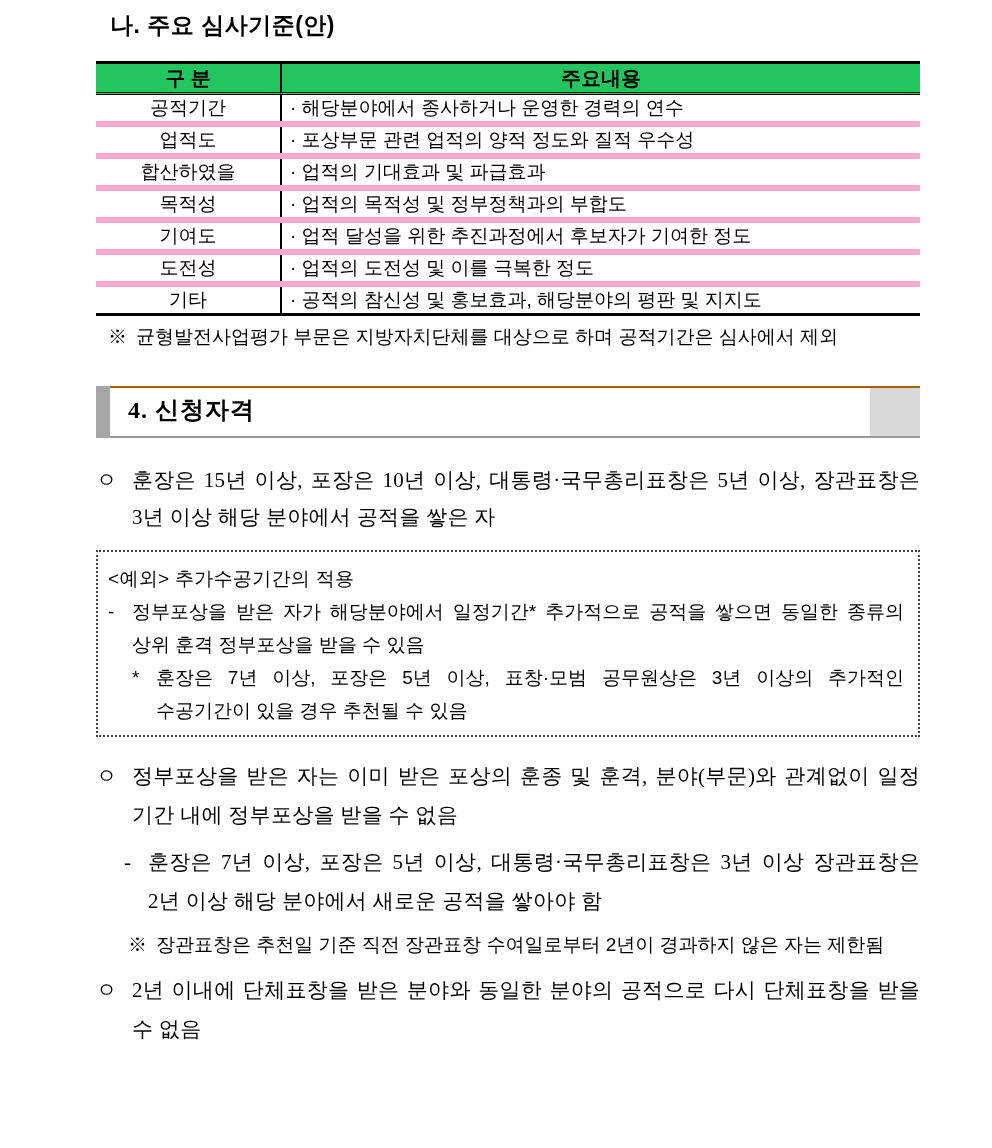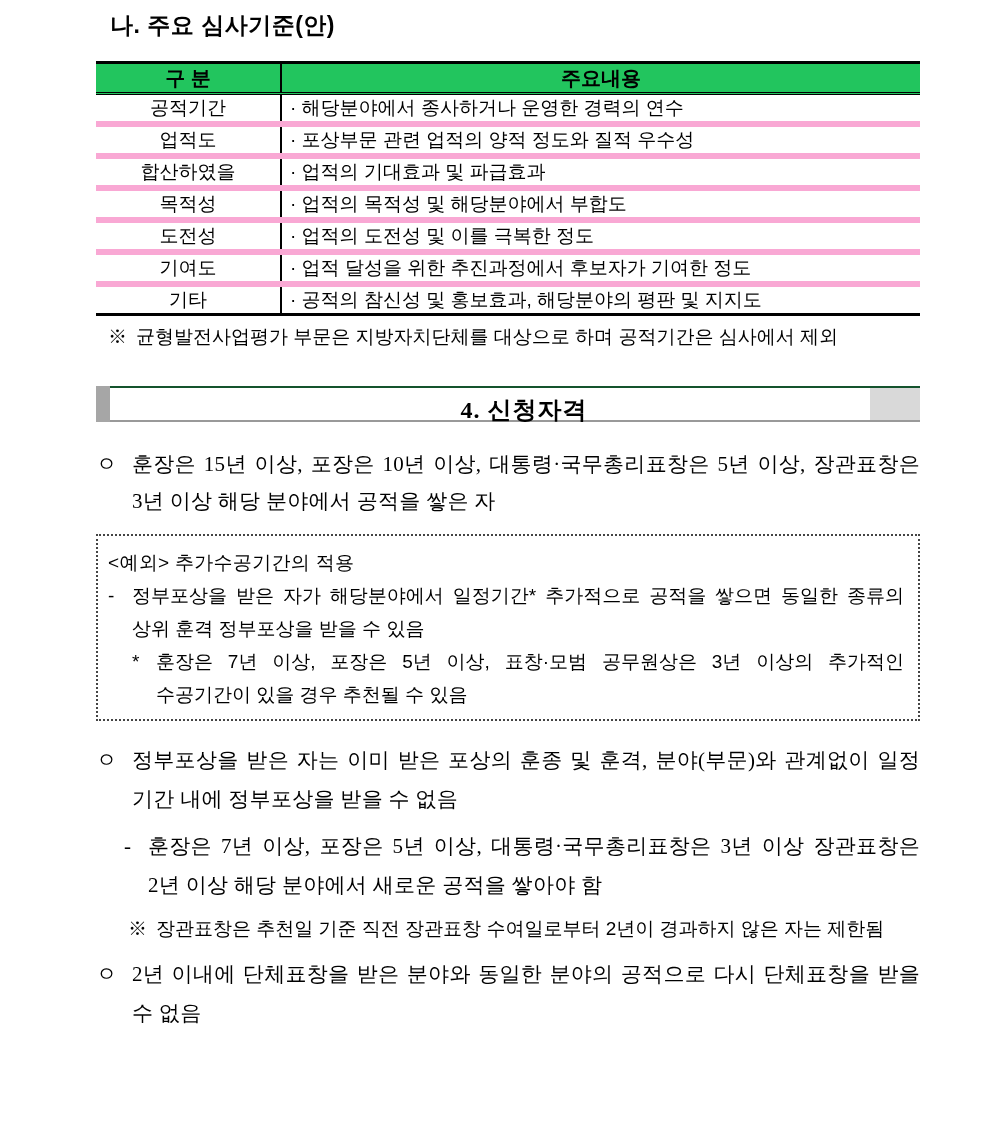--- a/index.html
+++ b/index.html
@@ -61,26 +61,25 @@
     font-family: "Liberation Sans", sans-serif;
     font-size: 19px;
     margin: 8px 0 0 12px;
     line-height: 26px;
   }
   .flex-note .marker { width: 28px; flex: 0 0 28px; }
 
   
   .banner {
     margin-top: 36px;
-    height: 36px;
+    height: 52px;
     position: relative;
-    border-top: 2px solid #14532d;
+    border-top: 2px solid #a16207;
     border-bottom: 2px solid #999999;
     background: #ffffff;
-    text-align: center;
   }
   .banner .bar-left {
     position: absolute; left: 0; top: -2px; bottom: -2px;
     width: 14px; background: #a6a6a6;
   }
   .banner .bar-right {
     position: absolute; right: 0; top: 0; bottom: 0;
     width: 50px; background: #d9d9d9;
   }
   .banner .banner-title {
@@ -159,29 +158,29 @@
       <tr>
         <td class="col-label">업적도</td>
         <td class="col-desc">· 포상부문 관련 업적의 양적 정도와 질적 우수성</td>
       </tr>
       <tr>
         <td class="col-label">합산하였을</td>
         <td class="col-desc">· 업적의 기대효과 및 파급효과</td>
       </tr>
       <tr>
         <td class="col-label">목적성</td>
-        <td class="col-desc">· 업적의 목적성 및 해당분야에서 부합도</td>
+        <td class="col-desc">· 업적의 목적성 및 정부정책과의 부합도</td>
+      </tr>
+      <tr>
+        <td class="col-label">기여도</td>
+        <td class="col-desc">· 업적 달성을 위한 추진과정에서 후보자가 기여한 정도</td>
       </tr>
       <tr>
         <td class="col-label">도전성</td>
         <td class="col-desc">· 업적의 도전성 및 이를 극복한 정도</td>
-      </tr>
-      <tr>
-        <td class="col-label">기여도</td>
-        <td class="col-desc">· 업적 달성을 위한 추진과정에서 후보자가 기여한 정도</td>
       </tr>
       <tr>
         <td class="col-label">기타</td>
         <td class="col-desc">· 공적의 참신성 및 홍보효과, 해당분야의 평판 및 지지도</td>
       </tr>
     </tbody>
   </table>
 
   <div class="flex-note">
     <span class="marker">※</span>

